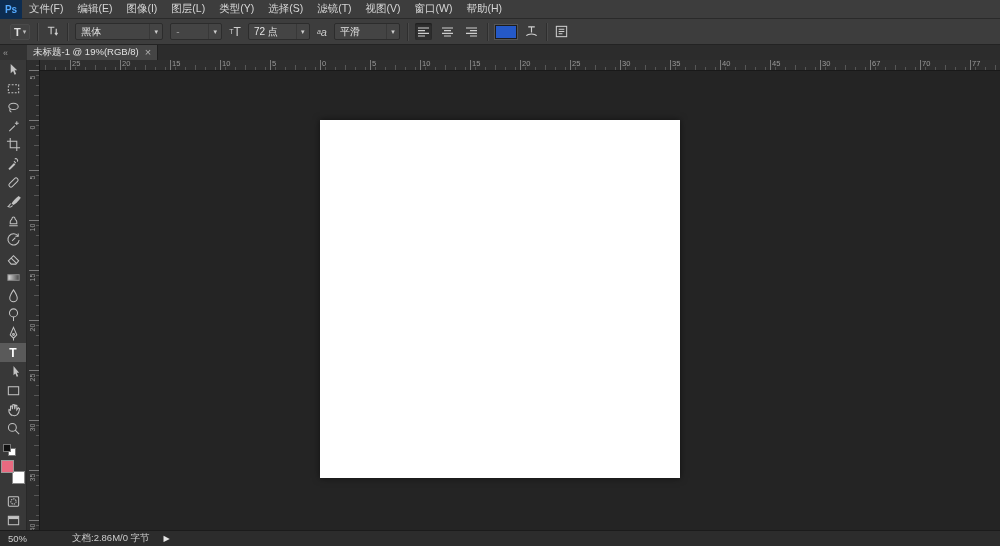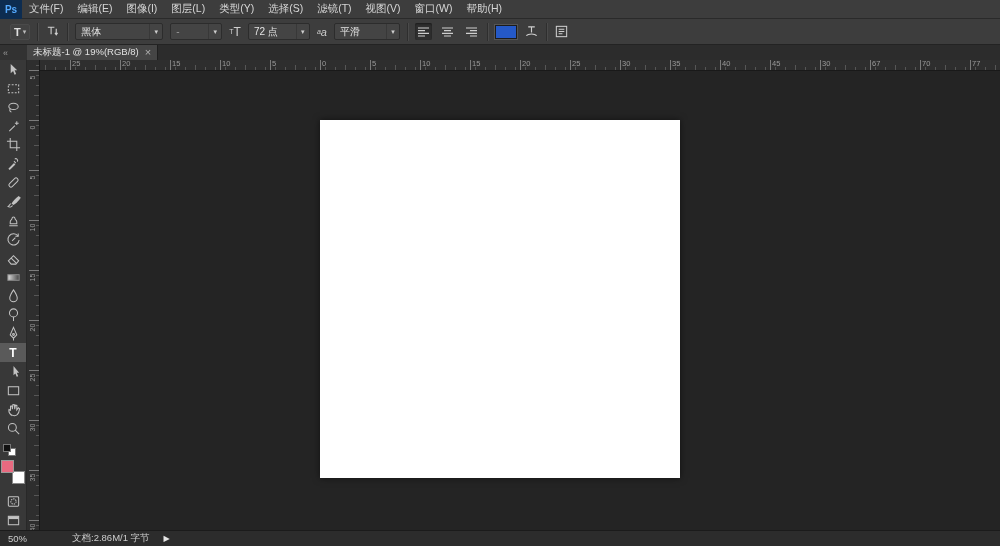--- a/index.html
+++ b/index.html
@@ -533,15 +533,15 @@
   <div class="tool">
     <svg viewBox="0 0 16 16">
         <rect x="2.5" y="3.5" width="11" height="9"></rect>
         <rect x="2.5" y="3.5" width="11" height="3" fill="#c2c2c2" stroke="none"></rect>
       </svg>
   </div>
 </div>
 
 <div id="statusbar">
   <span id="status-zoom">50%</span>
-  <span id="status-info">文档:2.86M/1 字节</span>
+  <span id="status-info">文档:2.86M/0 字节</span>
   <span id="status-arrow">▶</span>
 </div>
 
 </body></html>

